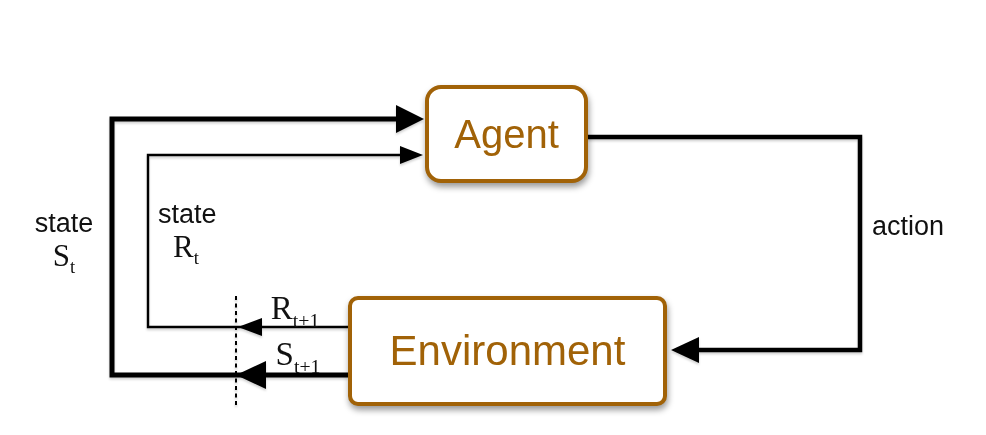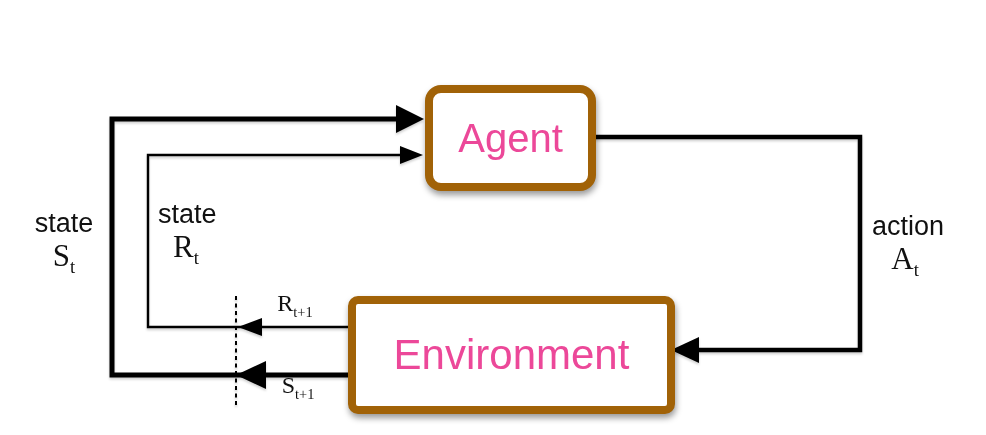--- a/index.html
+++ b/index.html
@@ -23,26 +23,26 @@
   }
   .stroke-thick   { fill: none; stroke: #000; stroke-width: 5;   stroke-linejoin: miter; }
   .stroke-mid     { fill: none; stroke: #000; stroke-width: 4.5; stroke-linejoin: miter; }
   .stroke-thin    { fill: none; stroke: #000; stroke-width: 2.4; stroke-linejoin: miter; }
   .stroke-dashed  { fill: none; stroke: #000; stroke-width: 2;   stroke-dasharray: 4 3.5; }
   .arrowhead      { fill: #000; stroke: none; }
 
   .node {
     position: absolute;
     background: #ffffff;
-    border: 8px solid #a16207;
+    border: 4px solid #a16207;
     display: flex;
     align-items: center;
     justify-content: center;
     box-shadow: 1px 4px 6px rgba(0,0,0,0.40);
-    color: #ec4899;
+    color: #a16207;
   }
   .node-agent {
     left: 425px; top: 85px;
     width: 155px; height: 90px;
     border-radius: 16px;
     font-size: 40px;
   }
   .node-environment {
     left: 348px; top: 296px;
     width: 311px; height: 102px;
@@ -62,29 +62,29 @@
     font-family: "Liberation Serif", serif;
     font-size: 31px;
     line-height: 1.1;
     color: #111111;
   }
   .sym sub {
     font-size: 0.60em;
     line-height: 0;
   }
   .sym-small {
-    font-size: 24px;
+    font-size: 33px;
   }
   .sig-state  { left: 16px;  top: 196px; width: 96px; text-align: center; margin-top: 12px; }
   .sig-reward { left: 158px; top: 199px; text-align: left; }
   .sig-reward .sym { margin-left: 15px; }
-  .sig-action { left: 866px; top: 211px; text-align: center; }
+  .sig-action { left: 866px; top: 211px; text-align: left; }
   .sig-action .word { margin-left: 6px; }
   .sig-next-reward { left: 252px; top: 290px; width: 86px; text-align: center; }
-  .sig-next-state  { left: 255px; top: 336px; width: 86px; text-align: center; margin-top: 36px; }
+  .sig-next-state  { left: 255px; top: 336px; width: 86px; text-align: center; }
 </style>
 </head>
 <body>
 
 <div class="canvas">
 
   <svg class="lines" width="986" height="435" viewBox="0 0 986 435">
 
     <polyline class="stroke-thick" points="348,375 112,375 112,119 402,119"></polyline>
     <polygon class="arrowhead" points="424,119 396,105 396,133"></polygon>
@@ -113,21 +113,20 @@
     <div class="sym"><span>S</span><sub>t</sub></div>
   </div>
 
   <div class="sig sig-reward">
     <div class="word">state</div>
     <div class="sym"><span>R</span><sub>t</sub></div>
   </div>
 
   <div class="sig sig-action">
     <div class="word">action</div>
-    <div class="sym"><span>A</span><sub>t</sub></div>
   </div>
 
   <div class="sig sig-next-reward">
     <div class="sym sym-small"><span>R</span><sub>t+1</sub></div>
   </div>
 
   <div class="sig sig-next-state">
     <div class="sym sym-small"><span>S</span><sub>t+1</sub></div>
   </div>
 

